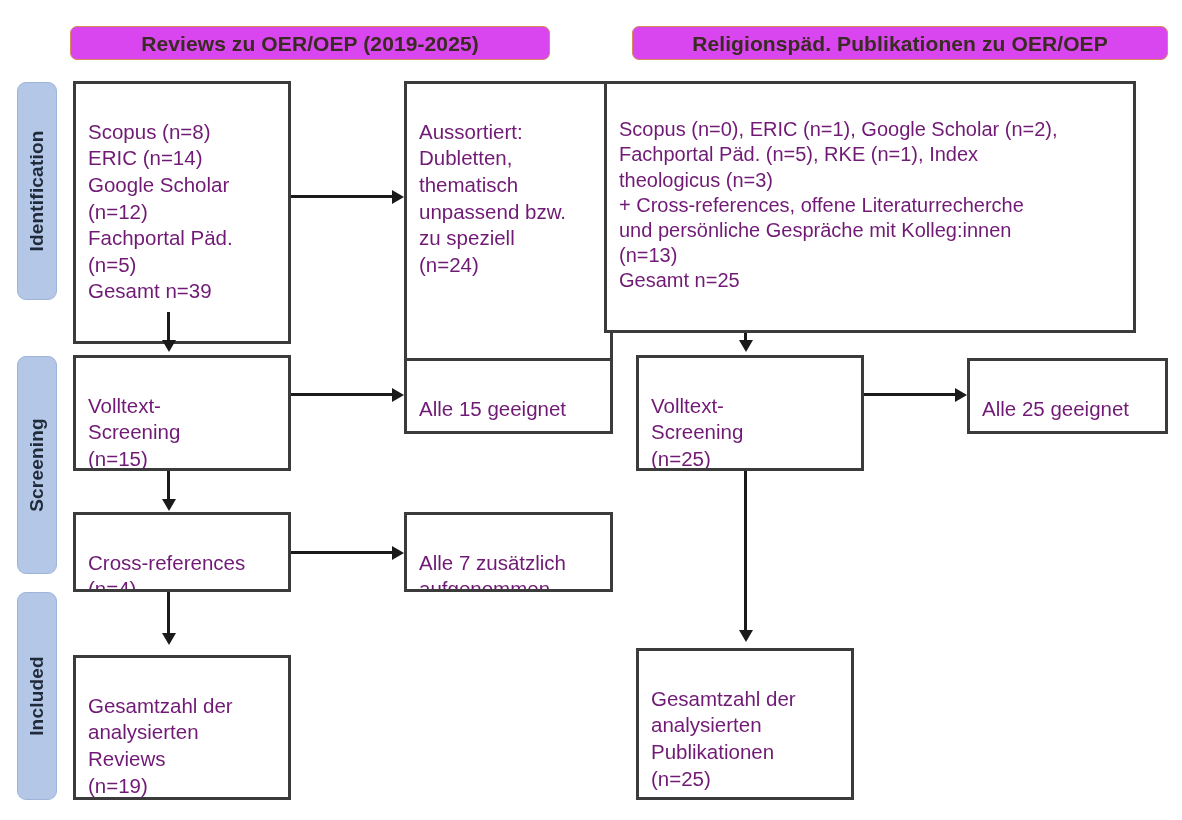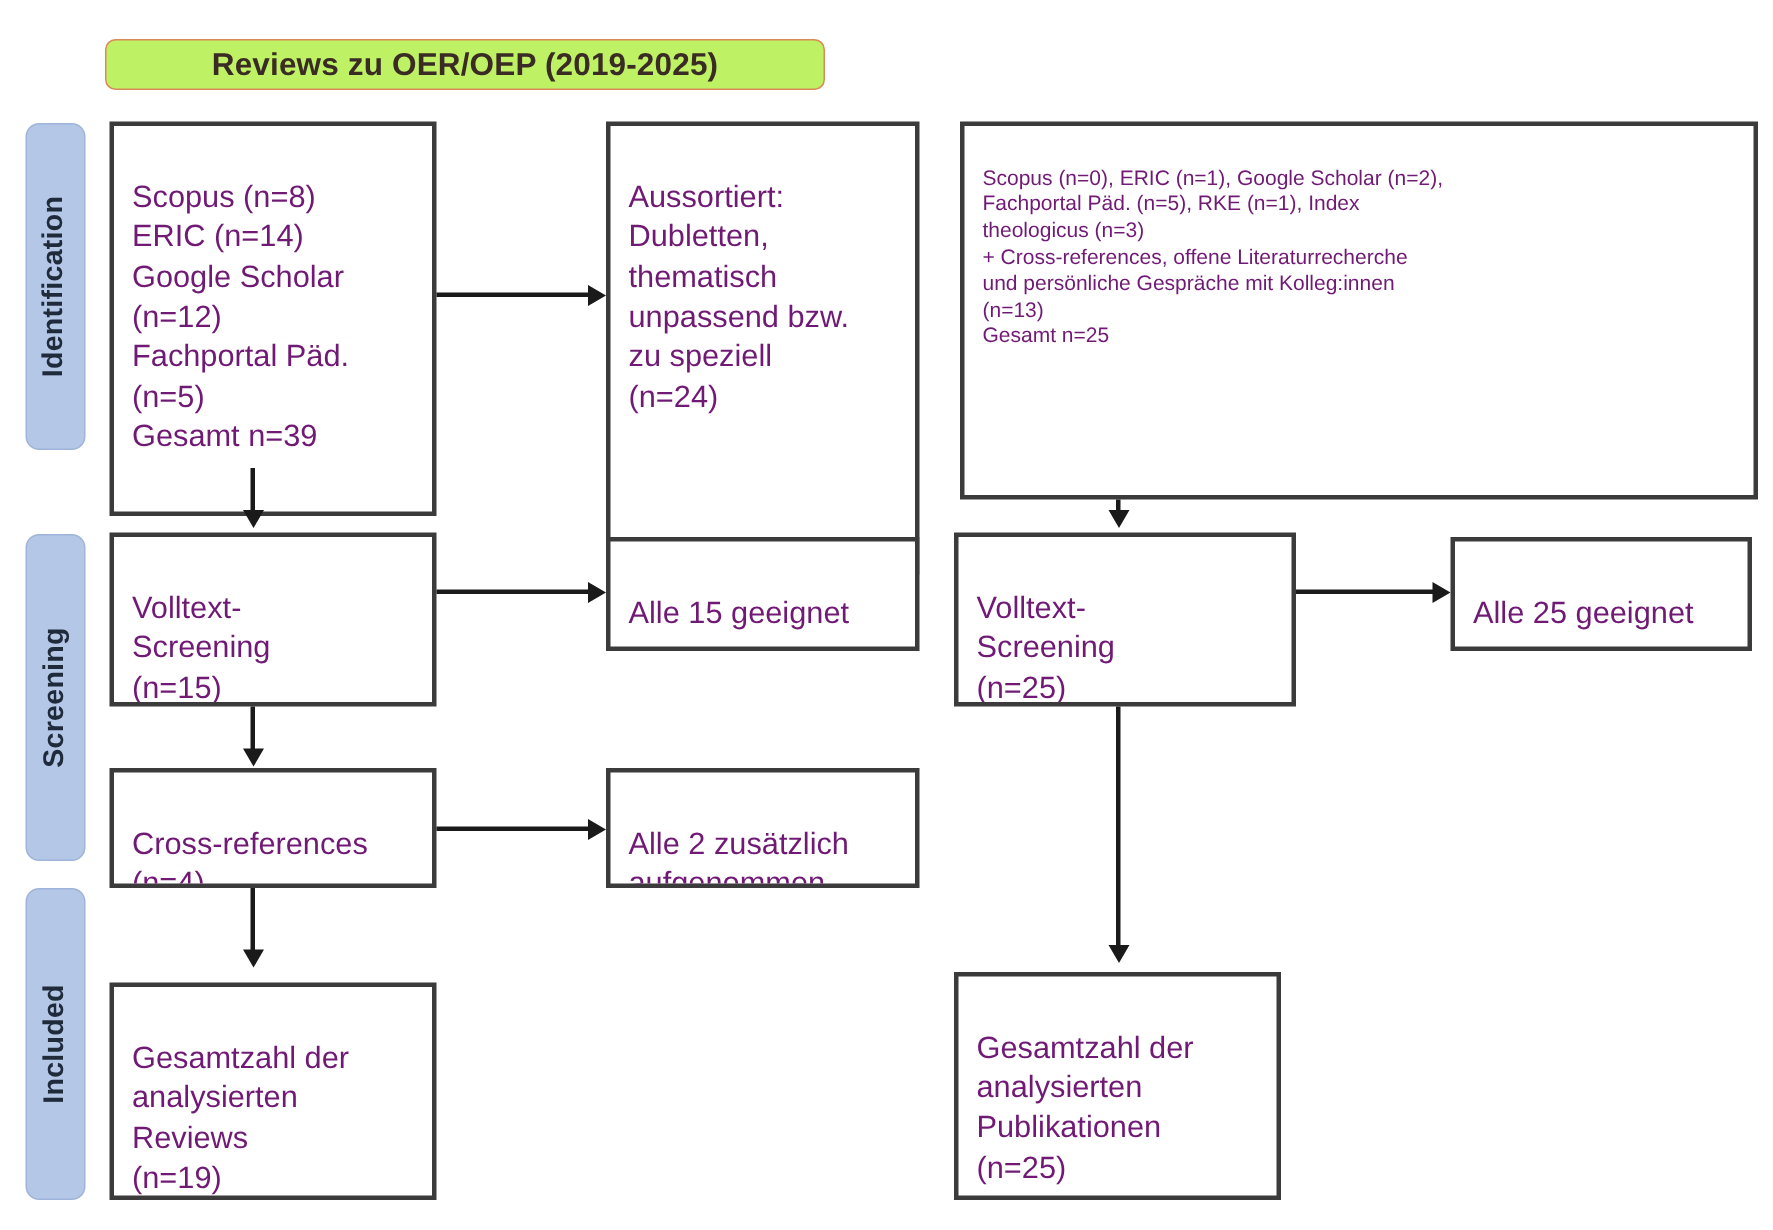--- a/index.html
+++ b/index.html
@@ -13,21 +13,21 @@
     width: 1182px;
     height: 820px;
     background: #ffffff;
     font-family: "Liberation Sans", sans-serif;
     overflow: hidden;
   }
 
   
   .col-header {
     position: absolute;
-    background: #bef264;
+    background: #d946ef;
     border: 1px solid #d98a59;
     border-radius: 7px;
     color: #3a2b24;
     font-size: 21px;
     font-weight: bold;
     letter-spacing: 0.1px;
     display: flex;
     align-items: center;
     justify-content: center;
     box-sizing: border-box;
@@ -97,20 +97,23 @@
 </style>
 </head>
 <body>
 
 <div id="canvas">
 
   <div class="col-header" style="left:70px; top:26px; width:480px; height:34px;">
     <span>Reviews zu OER/OEP (2019-2025)</span>
   </div>
 
+  <div class="col-header" style="left:632px; top:26px; width:536px; height:34px;">
+    <span>Religionspäd. Publikationen zu OER/OEP</span>
+  </div>
 
   <div class="stage-pill" style="left:17px; top:82px; width:40px; height:218px;">
     <span class="stage-text">Identification</span>
   </div>
 
   <div class="stage-pill" style="left:17px; top:356px; width:40px; height:218px;">
     <span class="stage-text">Screening</span>
   </div>
 
   <div class="stage-pill" style="left:17px; top:592px; width:40px; height:208px;">
@@ -145,32 +148,32 @@
   <div class="flow-box" style="left:404px; top:358px; width:209px; height:76px;">
     <span>Alle 15 geeignet</span>
   </div>
 
   <div class="flow-box" style="left:73px; top:512px; width:218px; height:80px;">
     <span>Cross-references
 (n=4)</span>
   </div>
 
   <div class="flow-box" style="left:404px; top:512px; width:209px; height:80px;">
-    <span>Alle 2 zusätzlich
+    <span>Alle 7 zusätzlich
 aufgenommen</span>
   </div>
 
   <div class="flow-box" style="left:73px; top:655px; width:218px; height:145px;">
     <span>Gesamtzahl der
 analysierten
 Reviews
 (n=19)</span>
   </div>
 
-  <div class="flow-box tight" style="left:640px; top:81px; width:532px; height:252px; font-size:14px;">
+  <div class="flow-box tight" style="left:604px; top:81px; width:532px; height:252px; font-size:20px;">
     <span>Scopus (n=0), ERIC (n=1), Google Scholar (n=2),
 Fachportal Päd. (n=5), RKE (n=1), Index
 theologicus (n=3)
 + Cross-references, offene Literaturrecherche
 und persönliche Gespräche mit Kolleg:innen
 (n=13)
 Gesamt n=25</span>
   </div>
 
   <div class="flow-box" style="left:636px; top:355px; width:228px; height:116px;">

